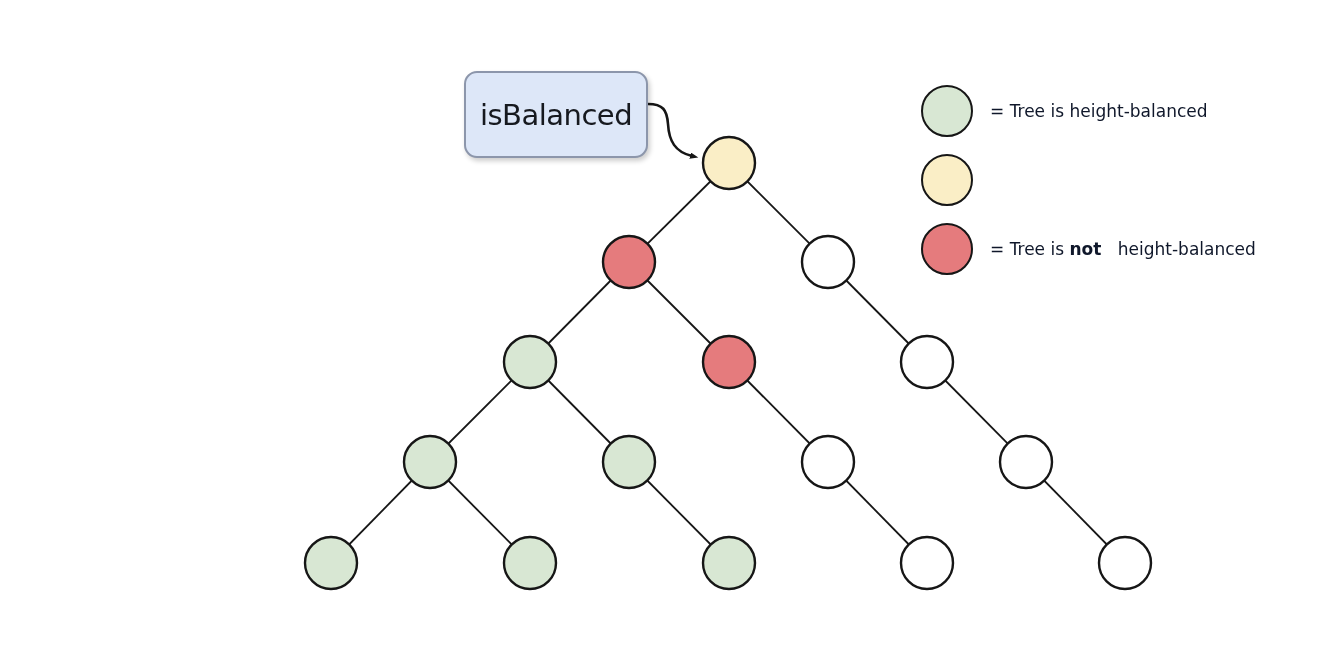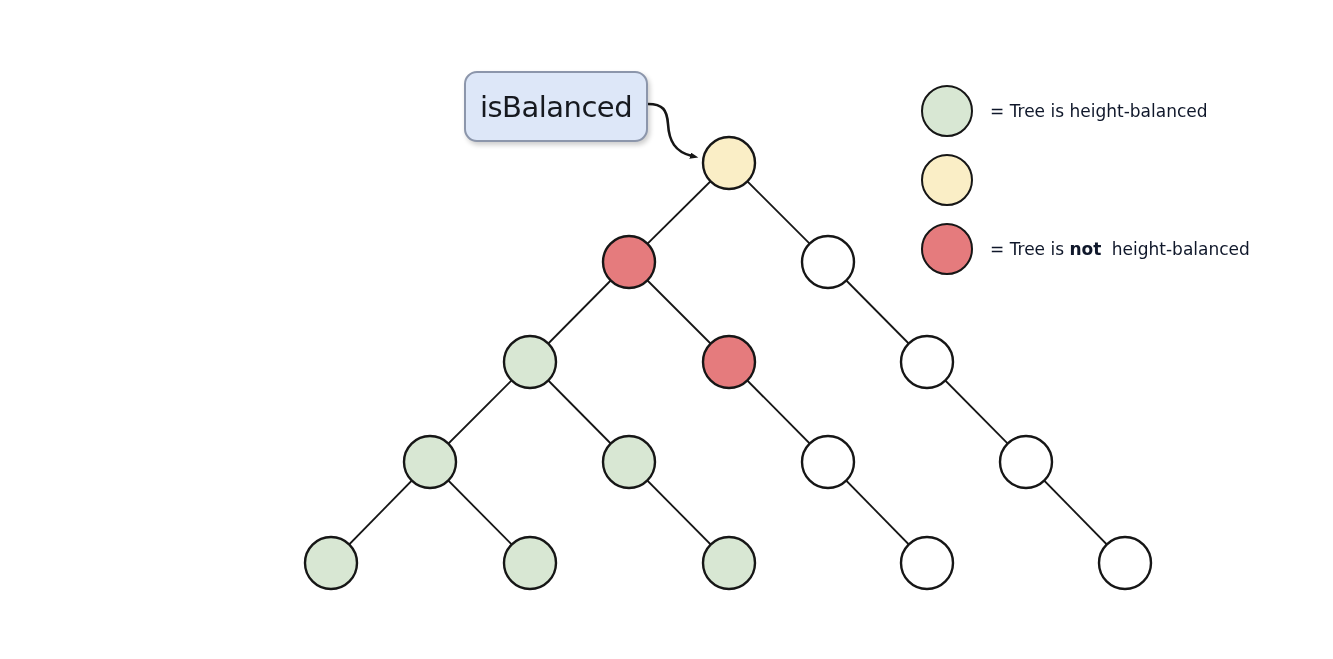--- a/index.html
+++ b/index.html
@@ -10,21 +10,21 @@
     background: #ffffff;
     overflow: hidden;
     font-family: "DejaVu Sans", "Liberation Sans", sans-serif;
   }
   #tree-svg { position: absolute; left: 0; top: 0; }
   .label-box {
     position: absolute;
     left: 464px;
     top: 71px;
     width: 184px;
-    height: 71px;
+    height: 87px;
     box-sizing: border-box;
     background: #dde7f8;
     border: 2px solid #8c96ab;
     border-radius: 13px;
     box-shadow: 2px 3px 5px rgba(0,0,0,0.20);
     display: flex;
     align-items: center;
     justify-content: center;
   }
   .label-box .label-text {
@@ -50,21 +50,21 @@
     box-sizing: border-box;
     border: 2.4px solid #161616;
     border-radius: 50%;
   }
   .legend-text {
     margin-left: 17px;
     font-size: 17px;
     color: #0f172a;
     white-space: nowrap;
   }
-  .legend-bold { font-weight: bold; margin-right: 5px; }
+  .legend-bold { font-weight: bold; margin-right: 11px; }
 </style>
 </head>
 <body>
 
 <div class="canvas">
 
   <svg id="tree-svg" width="1333" height="659" viewBox="0 0 1333 659">
     <defs>
       <marker id="arrowhead" markerWidth="10" markerHeight="8" refX="2" refY="3.2" orient="auto" markerUnits="userSpaceOnUse">
         <path id="arrowhead-path" d="M0,0 L8.5,3.2 L0,6.4 Z" fill="#161616"></path>

